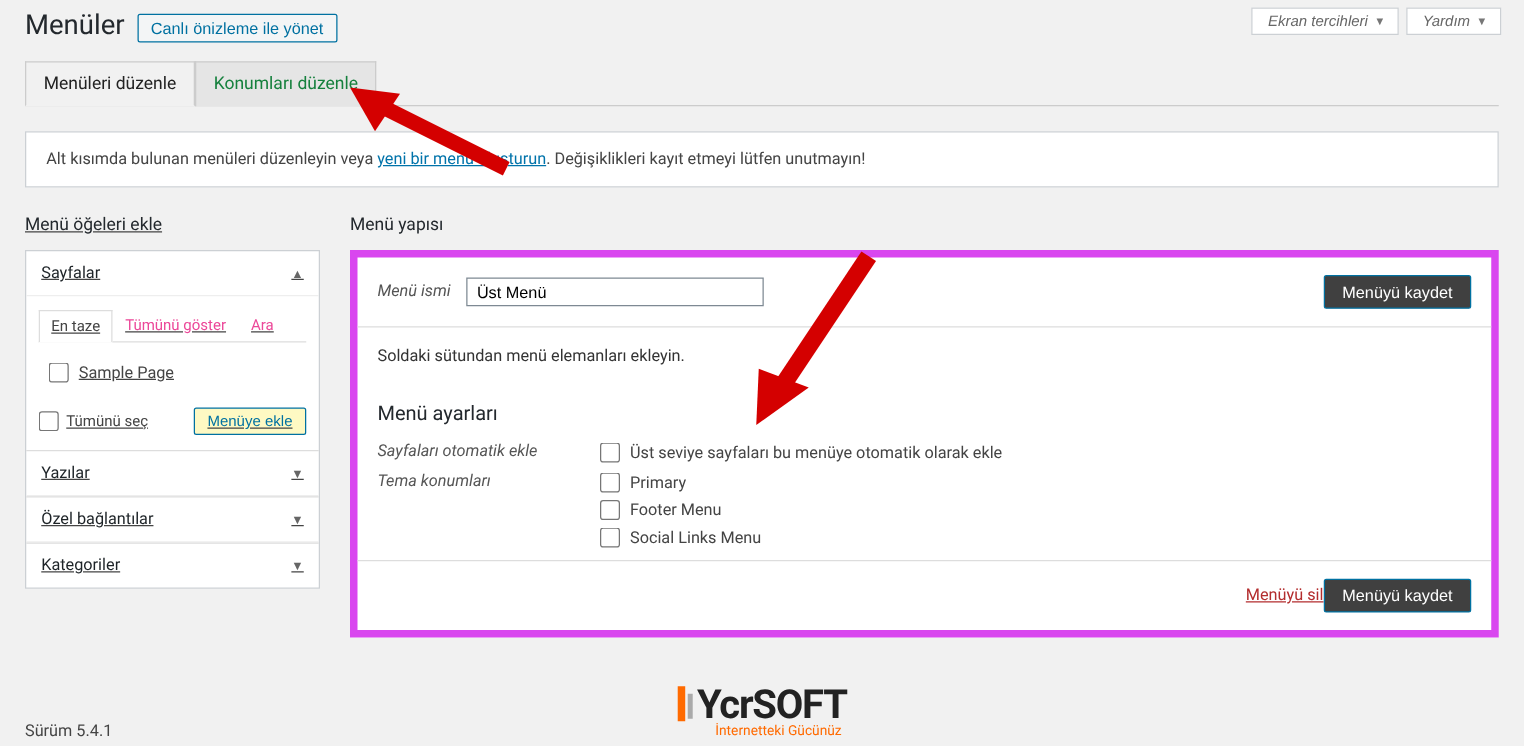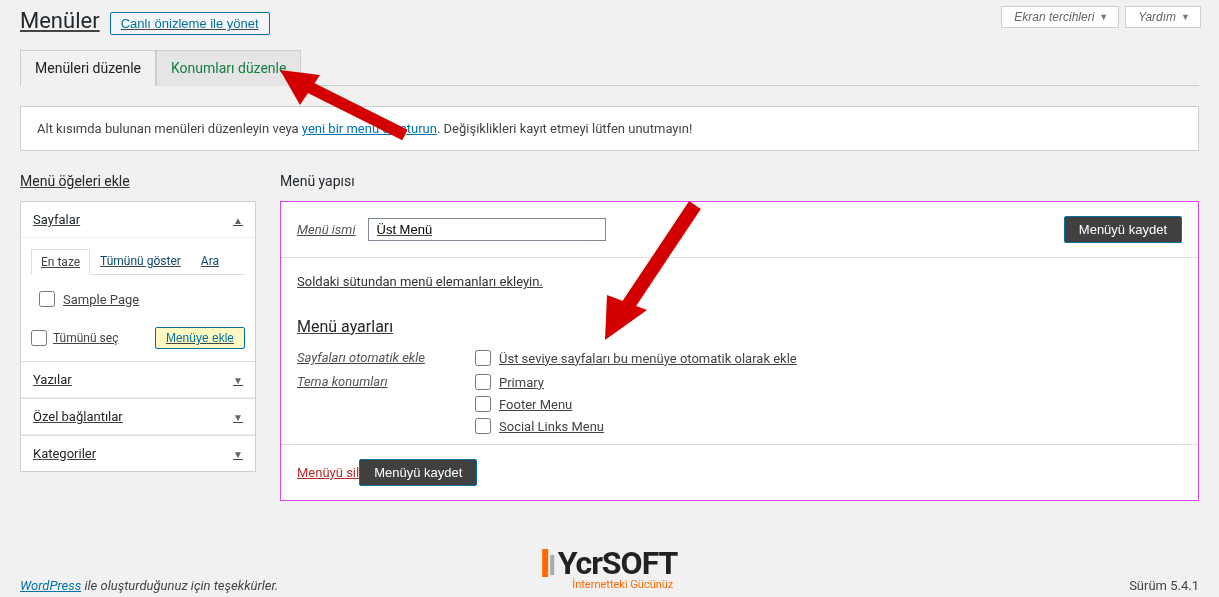--- a/index.html
+++ b/index.html
@@ -4,21 +4,21 @@
 <style>
 * { box-sizing: border-box; margin: 0; padding: 0; }
 body { font-family: -apple-system, BlinkMacSystemFont, "Segoe UI", Roboto, sans-serif; font-size: 13px; color: #444; background: #f1f1f1; width: 1219px; height: 597px; position: relative; }
 
 .topbtns { position: absolute; top: 6px; right: 18px; display: flex; gap: 6px; }
 .topbtn { background: #fff; border: 1px solid #ccd0d4; padding: 3px 10px 3px 12px; font-size: 12px; color: #666; cursor: pointer; display: flex; align-items: center; gap: 5px; font-style: italic; }
 .topbtn .tri { font-size: 9px; color: #777; }
 
 .wrap { padding: 8px 20px 0 20px; }
 
-.pagehead { display: flex; align-items: baseline; gap: 10px; margin-bottom: 14px; text-decoration: underline; }
+.pagehead { display: flex; align-items: baseline; gap: 10px; margin-bottom: 14px; }
 .pagehead h1 { font-size: 22px; font-weight: 400; color: #23282d; }
 .btn-outline { border: 1px solid #0071a1; background: #f3f5f6; color: #0071a1; padding: 3px 10px; font-size: 13px; cursor: pointer; border-radius: 2px; }
 
 .tabs { border-bottom: 1px solid #ccc; display: flex; margin-bottom: 20px; }
 .tab { padding: 9px 14px; border: 1px solid #ccc; border-bottom: none; background: #e5e5e5; color: #15803d; margin-right: 0; font-size: 14px; cursor: pointer; position: relative; bottom: -1px; }
 .tab.active { background: #f1f1f1; border-bottom: 1px solid #f1f1f1; color: #222; }
 
 .notice { border: 1px solid #ccd0d4; background: #fff; padding: 14px 16px; margin-bottom: 22px; font-size: 13px; color: #444; }
 .notice a { color: #0073aa; text-decoration: underline; }
 
@@ -27,49 +27,49 @@
 
 .left { width: 236px; text-decoration: underline; }
 .left h3 { font-size: 14px; font-weight: 400; color: #23282d; margin-bottom: 12px; }
 .metabox { border: 1px solid #ccd0d4; background: #fff; margin-bottom: 0; }
 .metahead { border-bottom: 1px solid #eee; padding: 10px 12px; display: flex; justify-content: space-between; align-items: center; cursor: pointer; font-size: 13px; color: #1d2327; }
 .metahead:last-child { border-bottom: none; }
 .arrowup::after { content: "▲"; font-size: 10px; color: #666; }
 .arrowdown::after { content: "▼"; font-size: 10px; color: #666; }
 .metabody { padding: 0 10px 12px 10px; }
 .subtabs { border-bottom: 1px solid #ddd; display: flex; gap: 0; margin: 10px 0 10px 0; font-size: 12px; }
-.subtab { padding: 5px 9px; border: 1px solid transparent; cursor: pointer; color: #0c4a6e; }
+.subtab { padding: 5px 9px; border: 1px solid transparent; cursor: pointer; color: #ec4899; }
 .subtab.active { border: 1px solid #ddd; border-bottom: 1px solid #fff; color: #444; position: relative; bottom: -1px; background: #fff; }
 .pageitem { display: flex; align-items: center; gap: 8px; padding: 6px 0 14px 8px; }
 .pageitem input[type=checkbox] { width: 16px; height: 16px; }
 .metafoot { display: flex; justify-content: space-between; align-items: center; padding-top: 6px; }
 .selectall { display: flex; align-items: center; gap: 6px; font-size: 12px; }
 .selectall input { width: 16px; height: 16px; }
 .btn-secondary { border: 1px solid #0071a1; background: #fef9c3; color: #0071a1; padding: 3px 10px; font-size: 12px; border-radius: 2px; cursor: pointer; }
 
 
 .right { flex: 1; }
 .right h3 { font-size: 14px; font-weight: 400; color: #23282d; margin-bottom: 12px; }
-.panel { border: 1px solid #d946ef; background: #fff; text-decoration: underline; }
+.panel { border: 6px solid #d946ef; background: #fff; }
 .panelhead { border-bottom: 1px solid #ddd; padding: 14px 16px; display: flex; justify-content: space-between; align-items: center; }
 .panelhead .namefield { display: flex; align-items: center; gap: 12px; }
 .panelhead .namefield label { font-style: italic; color: #555; }
 .panelhead input[type=text] { width: 238px; padding: 3px 8px; border: 1px solid #7e8993; font-size: 13px; }
 .btn-primary { background: #404040; border: 1px solid #0071a1; color: #fff; padding: 5px 14px; font-size: 13px; border-radius: 2px; cursor: pointer; }
 
 .panelbody { padding: 16px 16px 8px 16px; }
 .hint { color: #333; margin-bottom: 28px; }
 .settingshead { font-size: 16px; font-weight: 400; color: #23282d; margin-bottom: 14px; }
 .settingrow { display: flex; margin-bottom: 2px; }
 .settingrow .lbl { width: 178px; font-style: italic; color: #555; font-size: 13px; }
 .settingrow .opts { display: flex; flex-direction: column; gap: 6px; }
 .opt { display: flex; align-items: center; gap: 8px; font-size: 13px; }
 .opt input { width: 16px; height: 16px; }
 
-.panelfoot { border-top: 1px solid #ddd; padding: 14px 16px; display: flex; justify-content: flex-start; align-items: center; }
+.panelfoot { border-top: 1px solid #ddd; padding: 14px 16px; display: flex; justify-content: flex-end; align-items: center; }
 .del { color: #b32d2e; text-decoration: underline; cursor: pointer; }
 
 .footer { position: absolute; bottom: 4px; left: 20px; right: 20px; display: flex; justify-content: space-between; font-size: 13px; }
 .footer .fl { font-style: italic; color: #444; }
 .footer a { color: #0073aa; text-decoration: underline; }
 
 .logo { position: absolute; bottom: 6px; left: 50%; transform: translateX(-50%); text-align: center; }
 .logotext { font-weight: 700; font-size: 32px; letter-spacing: -1px; color: #222; }
 .logotext .bar1 { display: inline-block; width: 6px; height: 28px; background: #ff6a00; vertical-align: -3px; margin-right: 2px; }
 .logotext .bar2 { display: inline-block; width: 4px; height: 20px; background: #aaa; vertical-align: -1px; margin-right: 4px; }
@@ -198,23 +198,20 @@
         <div class="panelfoot">
           <a class="del">Menüyü sil</a>
           <button class="btn-primary">Menüyü kaydet</button>
         </div>
       </div>
     </div>
   </div>
 </div>
 
 <div class="footer">
-  <div class="fl">
-    <a href="#">WordPress</a><span> ile oluşturduğunuz için teşekkürler.</span>
-  </div>
   <div>Sürüm 5.4.1</div>
 </div>
 
 <div class="logo">
   <div class="logotext"><span class="bar1"></span><span class="bar2"></span><span>YcrSOFT</span></div>
   <div class="tagline">İnternetteki Gücünüz</div>
 </div>
 
 <div class="arrow" style="left:280px;top:70px">
   <svg width="130" height="80">

